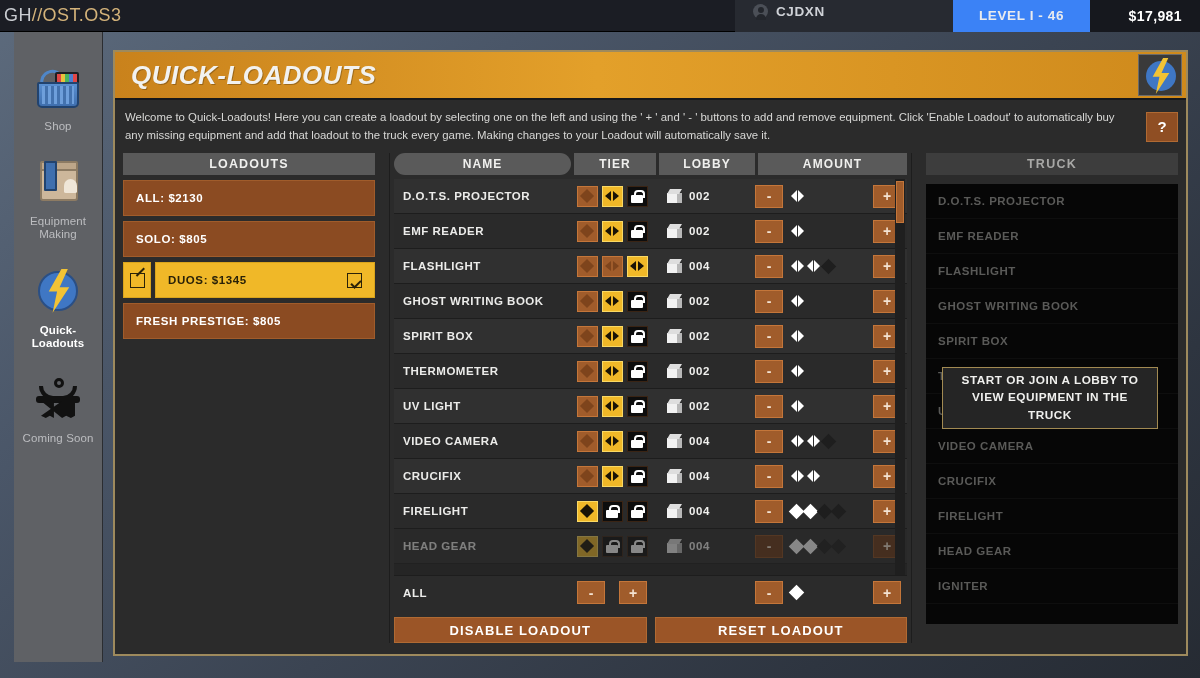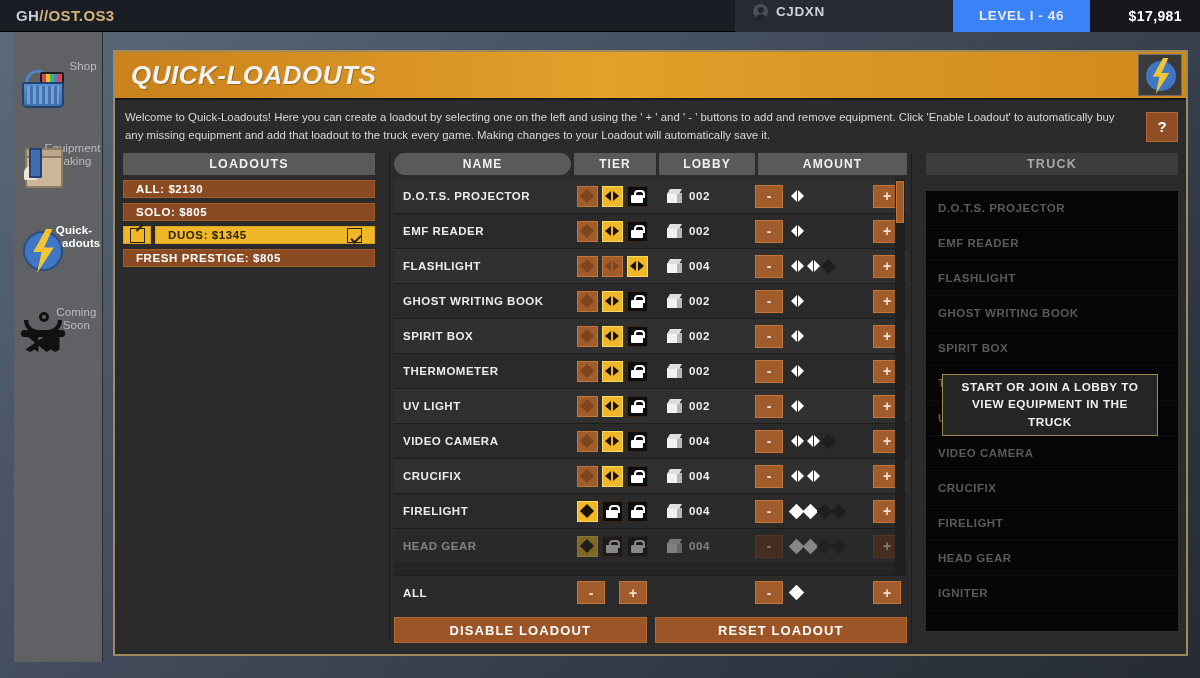--- a/index.html
+++ b/index.html
@@ -12,21 +12,21 @@
     position:relative; width:1200px; height:678px;
     background:linear-gradient(140deg,#5d6b7d 0%,#4a5668 28%,#3b4452 55%,#2e3540 80%,#262b33 100%);
     overflow:hidden;
   }
   
   .topbar {
     position:absolute; left:0; top:0; width:1200px; height:32px;
     background:#1b1d24; display:flex; align-items:center;
     border-bottom:1px solid #000;
   }
-  .app-title { padding-left:16px; font-size:15px; font-weight:bold; letter-spacing:.4px; }
+  .app-title { padding-left:4px; font-size:18px; font-weight:normal; letter-spacing:.4px; }
   .app-title .t1 { color:#c9ccd1; }
   .app-title .t2 { color:#d4b37a; }
   .topbar-right { margin-left:auto; display:flex; align-items:center; height:32px; }
   .user-block {
     display:flex; align-items:center; gap:8px; height:32px;
     padding:0 22px 8px 18px; background:#272a31; min-width:218px;
   }
   .user-avatar {
     width:15px; height:15px; border-radius:50%;
     background:#4b4f57; position:relative; flex:none;
@@ -51,21 +51,21 @@
     background:#16181e; min-width:110px; justify-content:flex-end;
   }
   
   .sidebar {
     position:absolute; left:14px; top:32px; width:89px; height:630px;
     background:#5f6165; display:flex; flex-direction:column;
     align-items:center; padding-top:22px; gap:6px;
     border-right:1px solid #2b2d31;
   }
   .nav-item {
-    width:89px; display:flex; align-items:flex-start;
+    width:89px; display:flex; flex-direction:column; align-items:center;
     padding:6px 2px 10px; cursor:pointer;
   }
   .nav-icon { width:54px; height:54px; position:relative; margin-bottom:6px; }
   .nav-label {
     font-size:11.5px; color:#bcbdc0; text-align:center; line-height:1.15;
     letter-spacing:.1px;
   }
   .nav-item.active .nav-label { color:#ffffff; font-weight:bold; }
   
   .ico-shop .basket {
@@ -174,21 +174,21 @@
     align-items:center; justify-content:center; cursor:pointer; flex:none;
   }
   .body-area { display:flex; height:498px; padding:0 8px 8px 8px; }
   
   .col-loadouts { width:262px; flex:none; padding-right:10px; }
   .panel-head {
     height:22px; background:#5a5a5a; color:#f0f0ee; font-size:12.5px;
     font-weight:bold; letter-spacing:1.2px; display:flex;
     align-items:center; justify-content:center; margin-bottom:5px;
   }
-  .loadout-row { display:flex; height:18px; margin-bottom:5px; }
+  .loadout-row { display:flex; height:36px; margin-bottom:5px; }
   .loadout-btn {
     flex:1; background:#8b4b22; border:1px solid #a05c2b; display:flex;
     align-items:center; padding:0 12px; color:#fff; font-size:11.5px;
     font-weight:bold; letter-spacing:.6px; cursor:pointer;
   }
   .loadout-row.selected .loadout-btn {
     background:#f0b828; border-color:#d9a41d; color:#2a2208;
   }
   .edit-box {
     width:28px; margin-right:4px; background:#f0b828; border:1px solid #d9a41d;
@@ -330,21 +330,21 @@
   .big-btn {
     flex:1; height:26px; background:#9b5527; border:1px solid #b06a33;
     color:#fff; font-size:13px; font-weight:bold; letter-spacing:1.1px;
     display:flex; align-items:center; justify-content:center; cursor:pointer;
   }
   
   .col-truck { width:262px; flex:none; padding-left:10px; position:relative; }
   .truck-head {
     height:22px; background:#3d3d3d; color:#a8a8a6; font-size:12.5px;
     font-weight:bold; letter-spacing:1.3px; display:flex; align-items:center;
-    justify-content:center; margin-bottom:16px;
+    justify-content:center; margin-bottom:9px;
   }
   .truck-list { background:#060606; height:440px; position:relative; }
   .truck-row {
     height:35px; display:flex; align-items:center; padding-left:12px;
     color:#5a5a58; font-size:11.5px; font-weight:bold; letter-spacing:.5px;
     border-bottom:1px solid #0e0e0e;
   }
   .truck-overlay {
     position:absolute; left:16px; right:20px; top:183px; height:62px;
     background:#252525; border:1.5px solid #a28a52;

